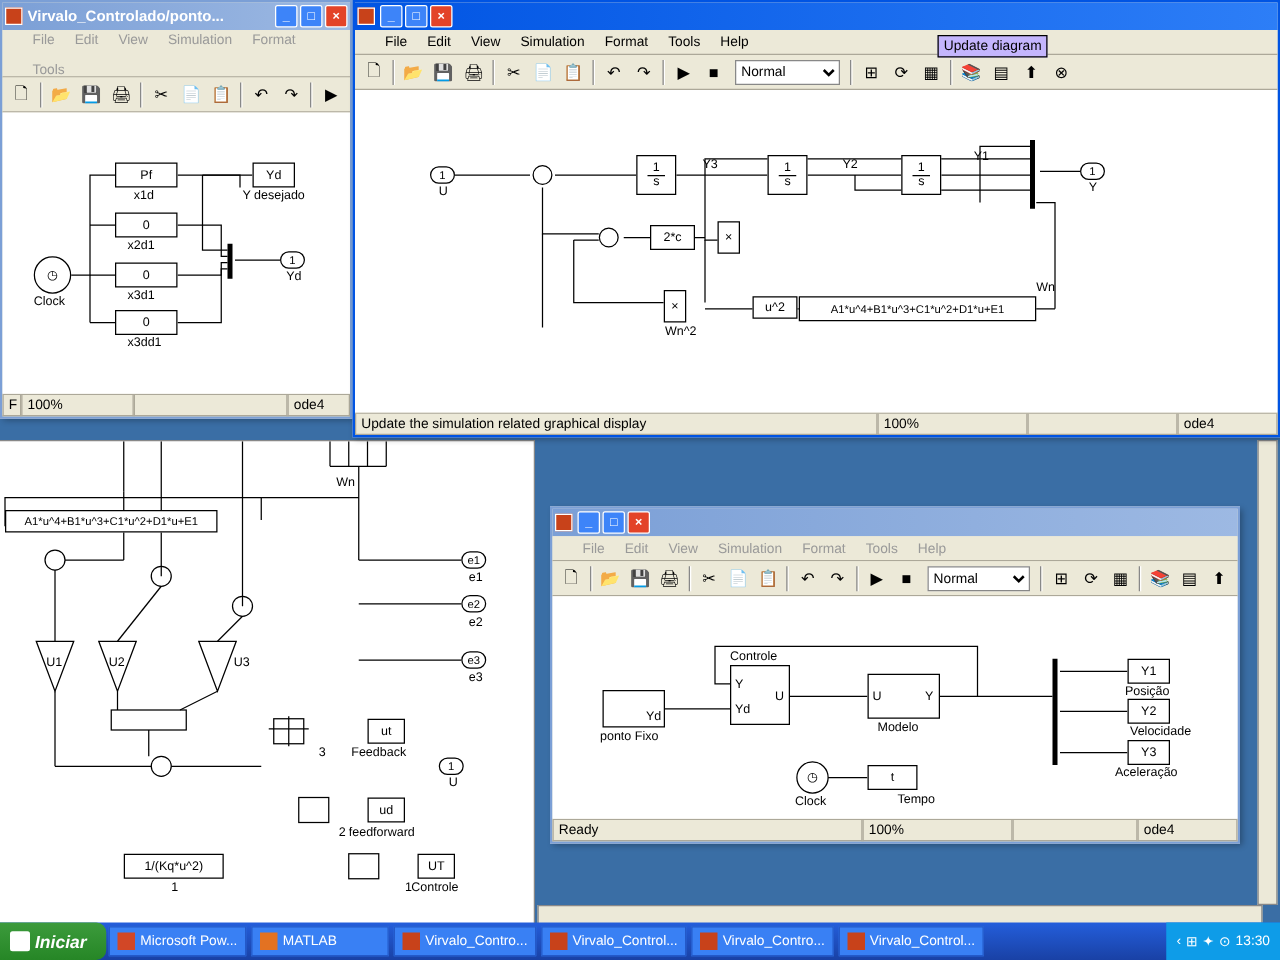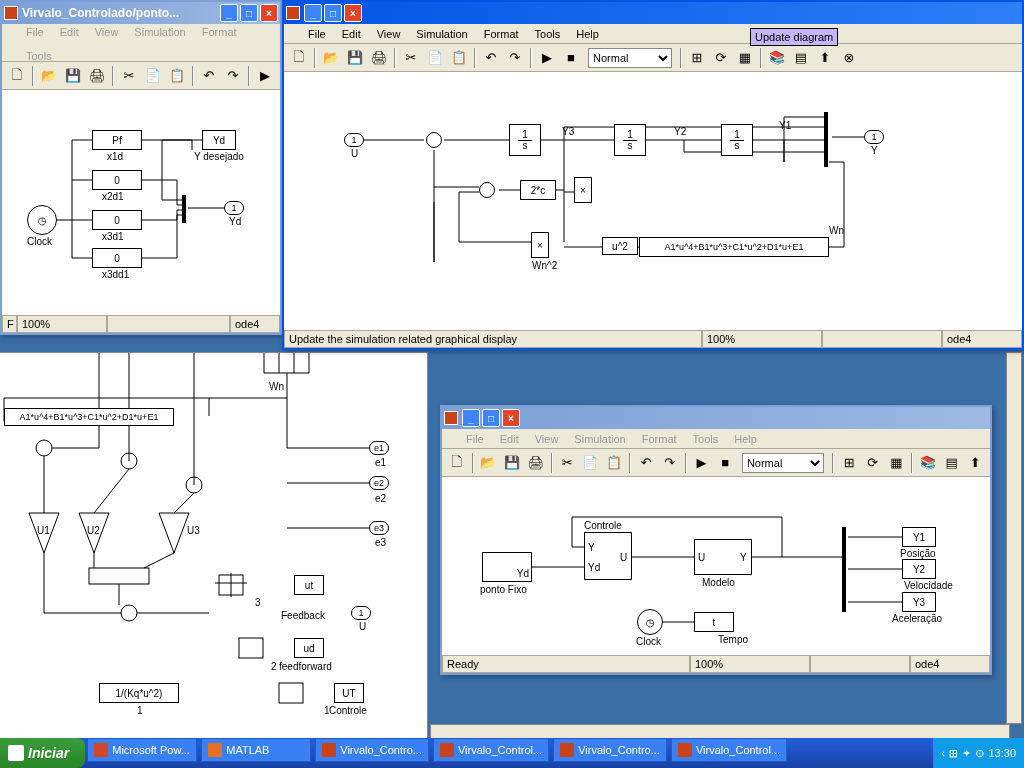--- a/index.html
+++ b/index.html
@@ -20,21 +20,21 @@
     .tool-btn { width: 22px; height: 22px; display: flex; align-items: center; justify-content: center; cursor: pointer; font-size: 13px; border: 1px solid transparent; }
     .tool-sep { width: 2px; height: 20px; border-left: 1px solid #888; border-right: 1px solid #fff; margin: 0 2px; }
     .tool-select { height: 20px; font-size: 11px; border: 1px solid #888; background: white; width: 84px; margin: 0 4px; }
     .canvas { flex: 1; background: white; position: relative; overflow: hidden; }
     .statusbar { height: 18px; background: #ece9d8; display: flex; align-items: center; border-top: 1px solid #aca899; font-size: 11px; }
     .status-cell { border: 1px solid #aca899; border-top: none; height: 100%; padding: 1px 4px; display: flex; align-items: center; }
     .block { position: absolute; border: 1px solid #000; background: white; font-size: 10px; display: flex; align-items: center; justify-content: center; text-align: center; }
     .block-label { position: absolute; font-size: 10px; text-align: center; white-space: nowrap; }
     .port { position: absolute; width: 20px; height: 14px; border: 1px solid #000; border-radius: 8px; background: white; display: flex; align-items: center; justify-content: center; font-size: 9px; }
     .tooltip { position: absolute; background: #c4b5fd; border: 1px solid #000; padding: 2px 4px; font-size: 11px; z-index: 100; }
-    .taskbar { position: absolute; bottom: 0; left: 0; width: 100%; height: 30px; background: linear-gradient(to bottom, #245edb, #1941a5); display: flex; }
+    .taskbar { position: absolute; bottom: 0; left: 0; width: 100%; height: 30px; background: linear-gradient(to bottom, #245edb, #1941a5); display: flex; align-items: center; }
     .start-btn { height: 30px; padding: 0 16px 0 8px; background: linear-gradient(to bottom, #3c9b3c, #268626); color: white; font-weight: bold; font-style: italic; font-size: 14px; display: flex; align-items: center; border-radius: 0 8px 8px 0; cursor: pointer; }
     .start-flag { width: 16px; height: 16px; margin-right: 4px; background: #fff; border-radius: 2px; }
     .task-btn { height: 24px; margin: 0 2px; padding: 0 6px; background: #3980f4; border: 1px solid #2359c9; color: white; font-size: 11px; display: flex; align-items: center; gap: 4px; cursor: pointer; min-width: 110px; max-width: 130px; overflow: hidden; white-space: nowrap; }
     .task-btn .tb-icon { width: 14px; height: 14px; background: #c8421a; flex-shrink: 0; }
     .systray { margin-left: auto; height: 30px; background: #0e9ce8; display: flex; align-items: center; padding: 0 8px; color: white; font-size: 11px; gap: 4px; }
     .sum-circle { position: absolute; width: 16px; height: 16px; border: 1px solid #000; border-radius: 50%; background: white; }
     .mux { position: absolute; width: 4px; background: black; }
     .bg-canvas { position: absolute; background: white; border: 1px solid #888; }
     .scrollbar-h { position: absolute; height: 16px; background: #ece9d8; border: 1px solid #888; display:flex; }
     .scrollbar-v { position: absolute; width: 16px; background: #ece9d8; border: 1px solid #888; }
@@ -98,21 +98,21 @@
   <div class="block-label" style="left:38px; top:172px;">U1</div>
   <div class="block-label" style="left:88px; top:172px;">U2</div>
   <div class="block-label" style="left:168px; top:172px;padding-left:20px;">U3</div>
   <div class="port" style="left:370px; top:88px;">e1</div>
   <div class="block-label" style="left:376px; top:104px;">e1</div>
   <div class="port" style="left:370px; top:123px;">e2</div>
   <div class="block-label" style="left:376px; top:140px;">e2</div>
   <div class="port" style="left:370px; top:168px;">e3</div>
   <div class="block-label" style="left:376px; top:184px;">e3</div>
   <div class="block" style="left:295px; top:222px; width:30px; height:20px;">ut</div>
-  <div class="block-label" style="left:282px; top:257px;">Feedback</div>
+  <div class="block-label" style="left:282px; top:244px;">Feedback</div>
   <div class="port" style="left:352px; top:253px;">1</div>
   <div class="block-label" style="left:360px; top:268px;">U</div>
   <div class="block-label" style="left:256px; top:244px;">3</div>
   <div class="block" style="left:295px; top:285px; width:30px; height:20px;">ud</div>
   <div class="block-label" style="left:280px; top:308px;">feedforward</div>
   <div class="block-label" style="left:272px; top:308px;">2</div>
   <div class="block" style="left:335px; top:330px; width:30px; height:20px;">UT</div>
   <div class="block-label" style="left:330px; top:352px;">Controle</div>
   <div class="block-label" style="left:325px; top:352px;">1</div>
   <div class="block" style="left:100px; top:330px; width:80px; height:20px;">1/(Kq*u^2)</div>

